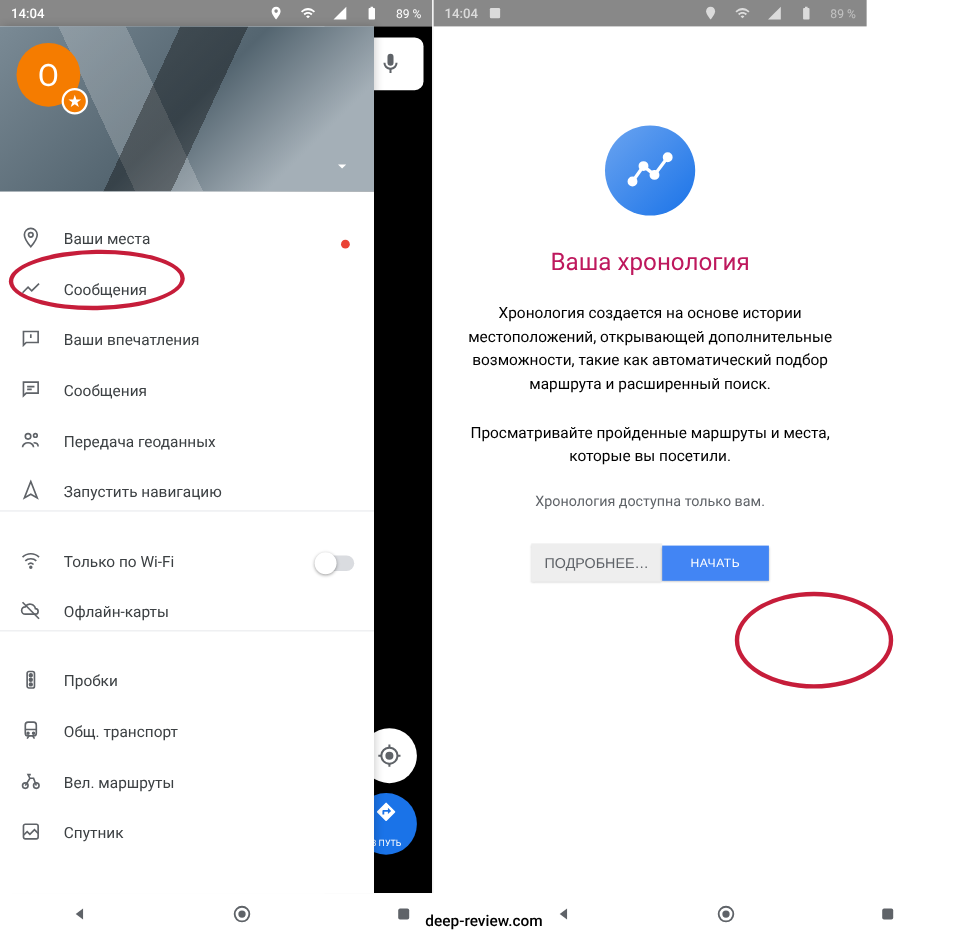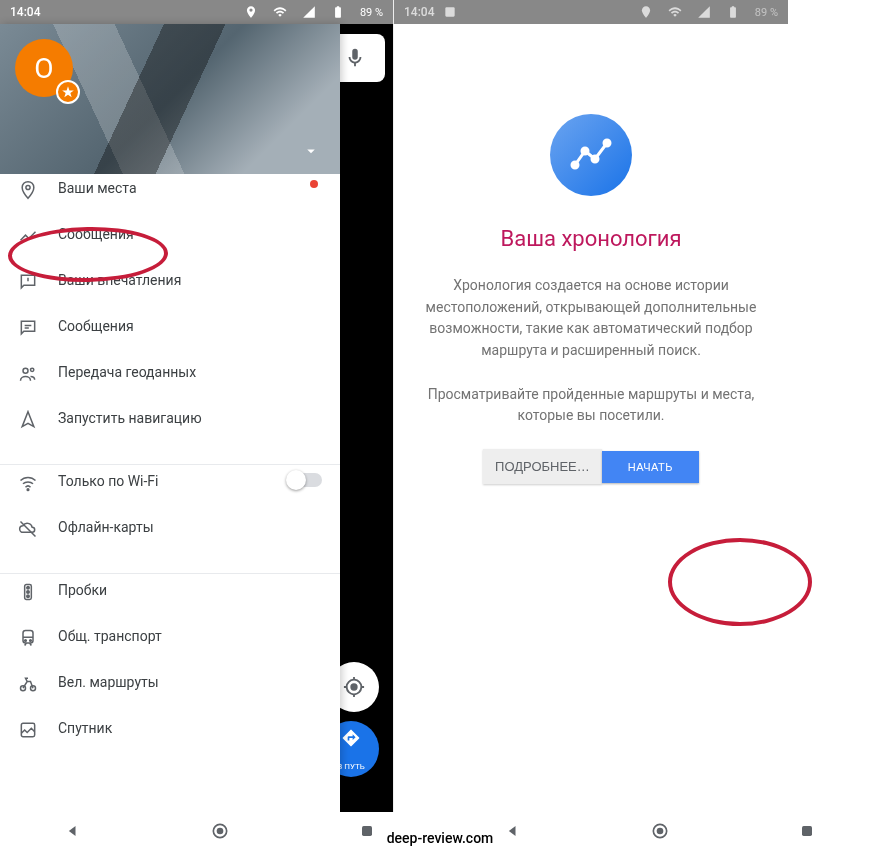--- a/index.html
+++ b/index.html
@@ -28,38 +28,38 @@
     .map-peek { position: absolute; top: 24px; right: 0; width: 98px; height: 788px; background: #000000; }
     .search-bubble { position: absolute; top: 10px; right: 8px; width: 60px; height: 48px; background: #fff; border-radius: 8px; box-shadow: 0 1px 4px rgba(0,0,0,0.25); display: flex; align-items: center; justify-content: center; }
     .search-bubble svg { width: 22px; height: 22px; fill: #5f6368; }
     .my-location-btn { position: absolute; bottom: 100px; right: 14px; width: 50px; height: 50px; border-radius: 50%; background: #fff; box-shadow: 0 2px 6px rgba(0,0,0,0.3); display: flex; align-items: center; justify-content: center; }
     .directions-btn { position: absolute; bottom: 35px; right: 14px; width: 56px; height: 56px; border-radius: 50%; background: #1a73e8; box-shadow: 0 2px 6px rgba(0,0,0,0.3); display: flex; flex-direction: column; align-items: center; justify-content: center; color: #fff; font-size: 8px; gap: 14px; }
     .map-label-92 { position: absolute; top: 440px; right: 55px; font-size: 10px; color: #888; }
     
     .drawer-panel { position: absolute; top: 24px; left: 0; width: 340px; height: 788px; background: #fff; box-shadow: 2px 0 8px rgba(0,0,0,0.2); z-index: 5; }
     
     .menu-list { padding-top: 6px; }
-    .menu-item { display: flex; align-items: flex-start; height: 46px; padding: 0 18px; color: #3c4043; font-size: 14px; position: relative; }
+    .menu-item { display: flex; align-items: flex-end; height: 46px; padding: 0 18px; color: #3c4043; font-size: 14px; position: relative; }
     .menu-item .icon-slot { width: 40px; display: flex; align-items: center; }
     .menu-item .icon-slot svg { width: 20px; height: 20px; fill: none; stroke: #5f6368; stroke-width: 1.8; }
     .menu-divider { height: 1px; background: #e8eaed; margin: 8px 0; }
     .menu-dot { position: absolute; right: 22px; width: 8px; height: 8px; border-radius: 50%; background: #ea4335; }
     .toggle { position: absolute; right: 18px; width: 34px; height: 14px; background: #dadce0; border-radius: 7px; }
     .toggle::after { content: ""; position: absolute; left: -2px; top: -3px; width: 20px; height: 20px; background: #fff; border-radius: 50%; box-shadow: 0 1px 3px rgba(0,0,0,0.4); }
     
     .highlight-oval { position: absolute; border: 4px solid #c61d3a; border-radius: 50%; pointer-events: none; z-index: 10; }
     .oval-1 { top: 395px; left: 8px; width: 160px; height: 55px; transform: rotate(-1deg); }
     .oval-2 { top: 716px; left: 668px; width: 144px; height: 88px; }
     
     
     .onboard-content { padding: 90px 24px 0; text-align: center; color: #202124; }
     .timeline-icon { width: 82px; height: 82px; border-radius: 50%; background: linear-gradient(135deg, #6ba4f0 0%, #1a73e8 100%); margin: 0 auto 30px; display: flex; align-items: center; justify-content: center; }
     .timeline-icon svg { width: 48px; height: 48px; }
     .onboard-title { font-size: 22px; font-weight: 400; margin-bottom: 24px; color: #be185d; }
-    .onboard-body { font-size: 14px; line-height: 1.55; color: #737373; margin-bottom: 22px; padding: 0 4px; }
+    .onboard-body { font-size: 14px; line-height: 1.55; color: #000000; margin-bottom: 22px; padding: 0 4px; }
     .onboard-sub { font-size: 13px; color: #5f6368; margin-bottom: 30px; }
     .onboard-buttons { display: flex; justify-content: center; align-items: center; }
     .btn-flat { background: #eee; color: #5f6368; padding: 10px 12px; font-size: 13px; font-weight: 500; border: none; box-shadow: 0 1px 2px rgba(0,0,0,0.2); }
     .btn-primary { background: #4285f4; color: #fff; padding: 10px 26px; font-size: 11px; font-weight: 500; border: none; box-shadow: 0 1px 2px rgba(0,0,0,0.3); letter-spacing: 0.5px; }
     
     .nav-bar { position: absolute; bottom: 0; left: 0; right: 0; height: 42px; background: #fff; display: flex; z-index: 20; }
     .nav-half { width: 50%; display: flex; justify-content: space-around; align-items: center; }
     .nav-half svg { width: 20px; height: 20px; fill: #5f6368; }
     .watermark { position: absolute; bottom: 8px; left: 50%; transform: translateX(-50%); font-size: 14px; color: #000; z-index: 25; font-weight: 500; }
   </style>
@@ -277,20 +277,21 @@
           <path d="M8 34l10-14 10 8 12-16"></path>
           <circle cx="8" cy="34" r="3" fill="#fff"></circle>
           <circle cx="18" cy="20" r="3" fill="#fff"></circle>
           <circle cx="28" cy="28" r="3" fill="#fff"></circle>
           <circle cx="40" cy="12" r="3" fill="#fff"></circle>
         </svg>
       </div>
       <h1 class="onboard-title">Ваша хронология</h1>
       <p class="onboard-body">Хронология создается на основе истории местоположений, открывающей дополнительные возможности, такие как автоматический подбор маршрута и расширенный поиск.</p>
       <p class="onboard-body">Просматривайте пройденные маршруты и места, которые вы посетили.</p>
+      <p class="onboard-sub">Хронология доступна только вам.</p>
       <div class="onboard-buttons">
         <button class="btn-flat">ПОДРОБНЕЕ…</button>
         <button class="btn-primary">НАЧАТЬ</button>
       </div>
     </div>
   </div>
 </div>
 
 <div class="highlight-oval oval-1" style="top:227px; left:8px;"></div>
 <div class="highlight-oval oval-2" style="top:538px; left:668px;"></div>

